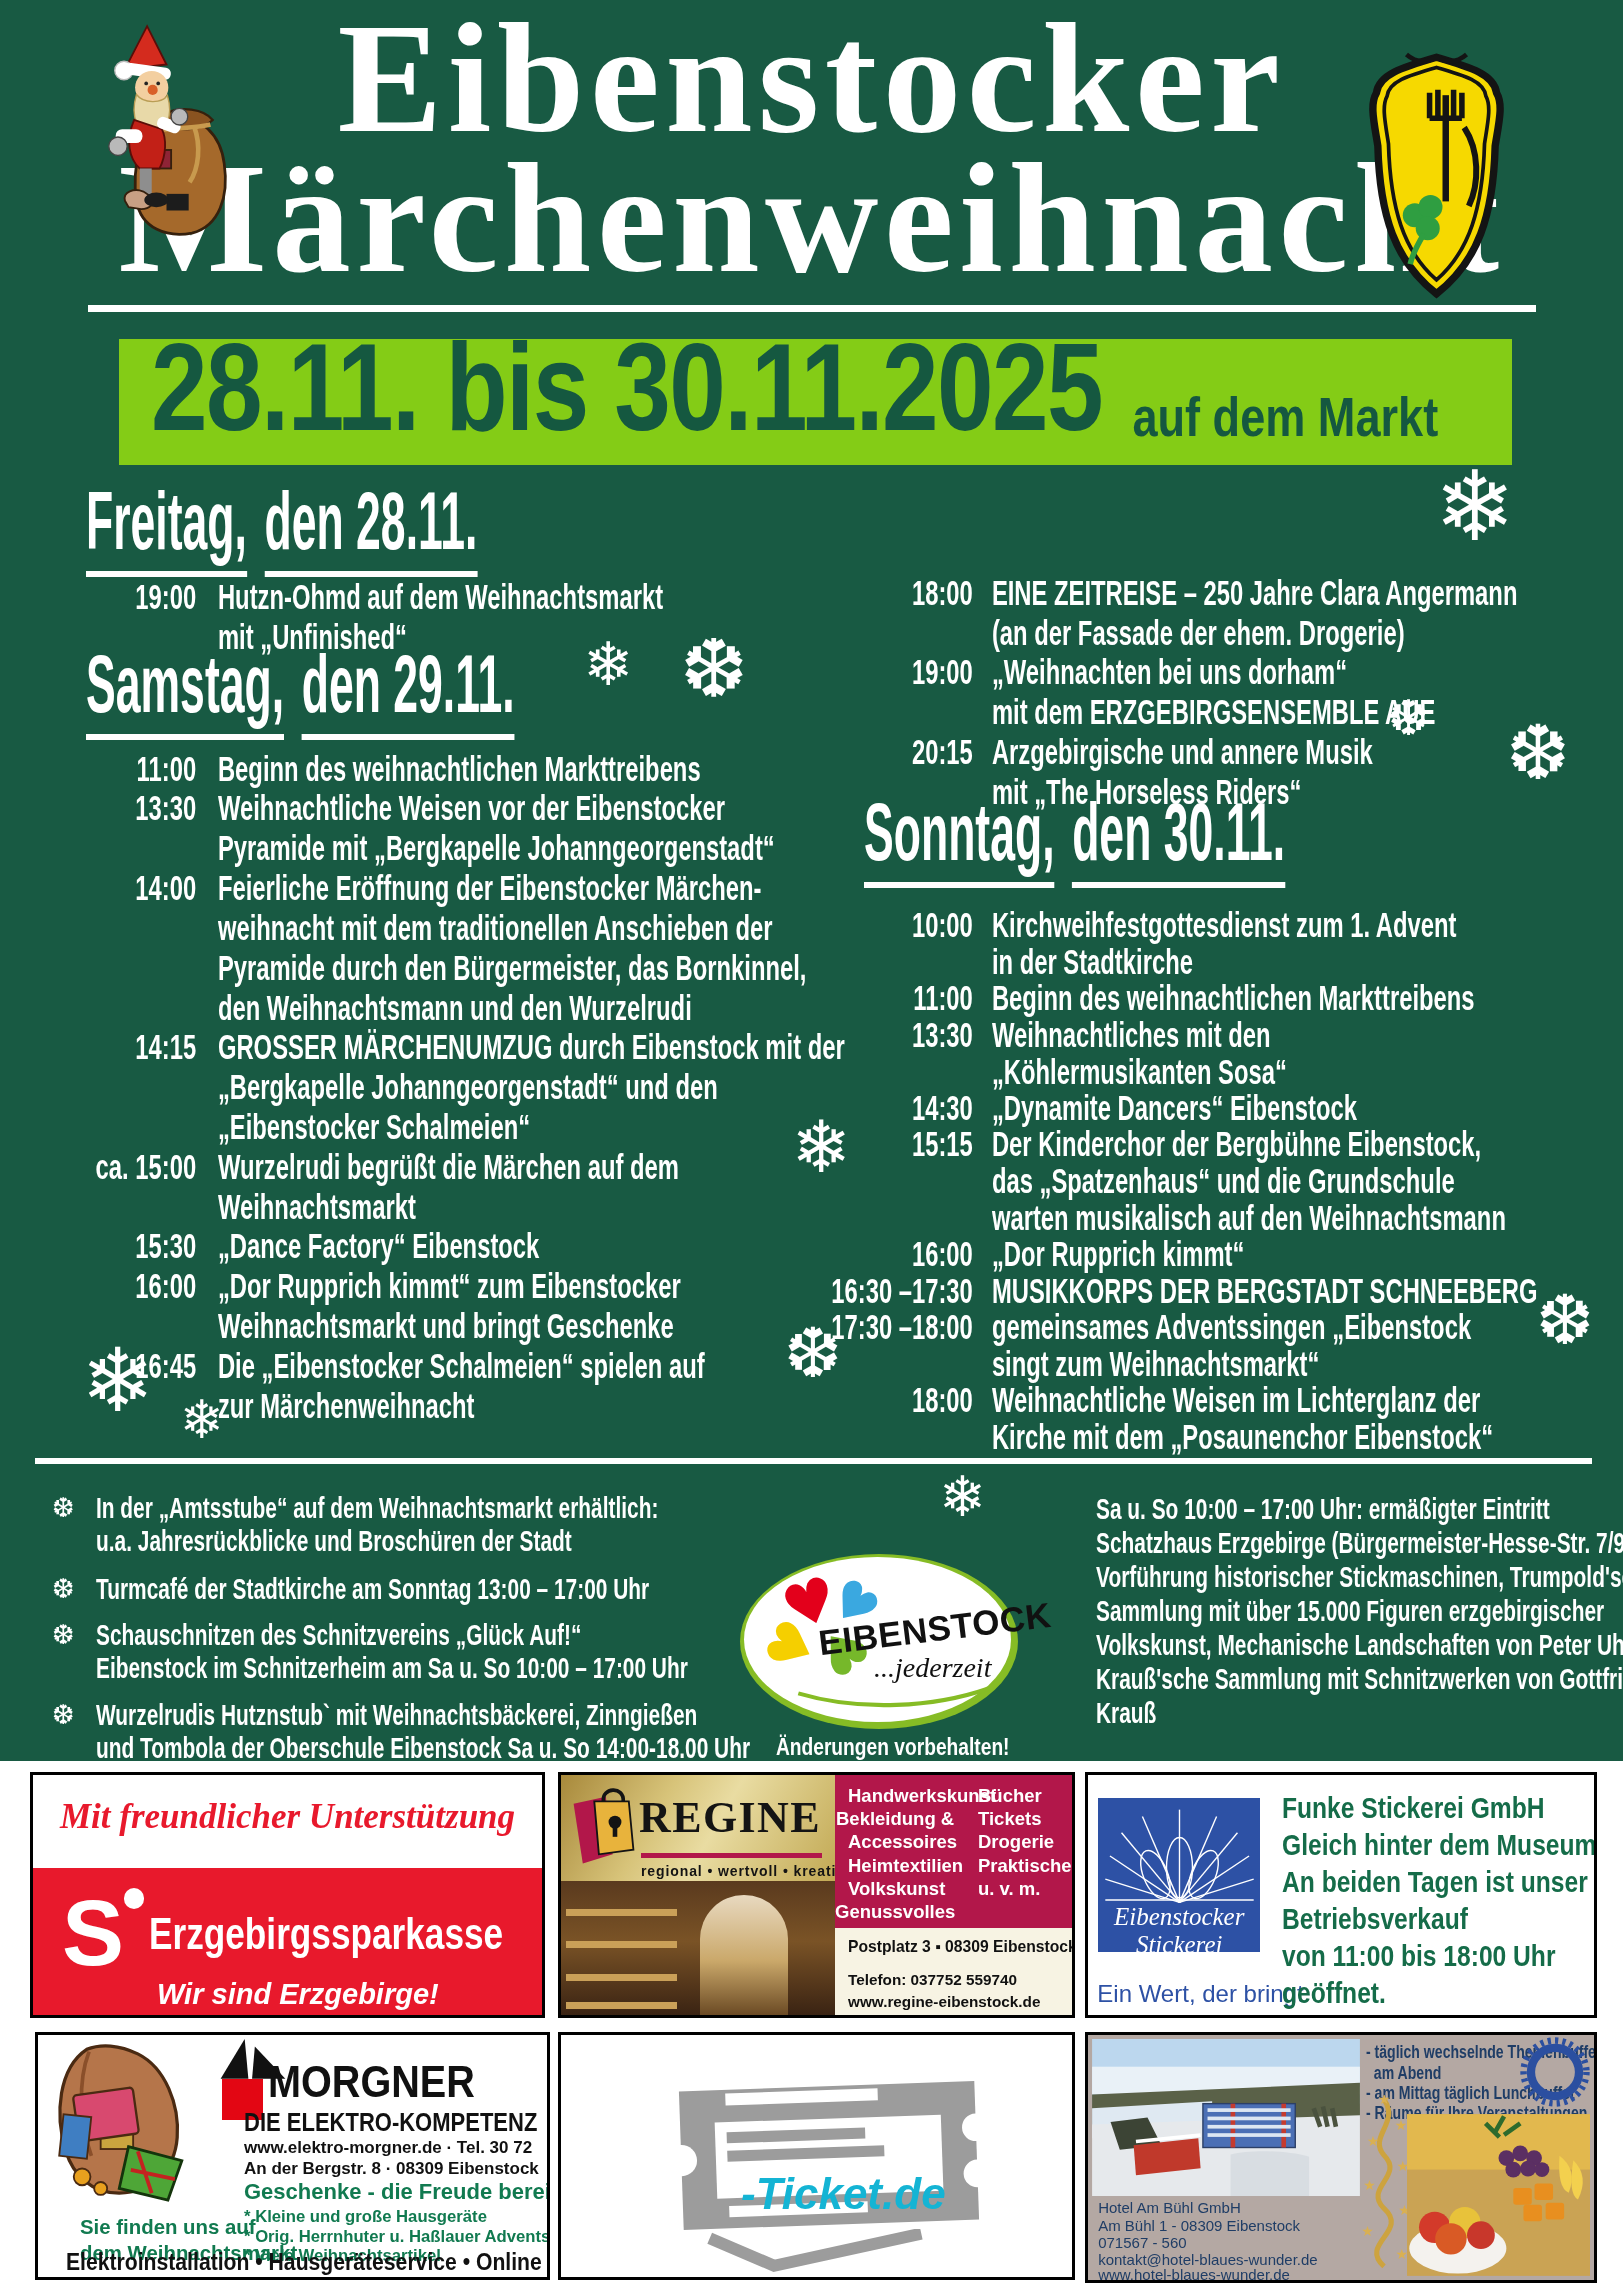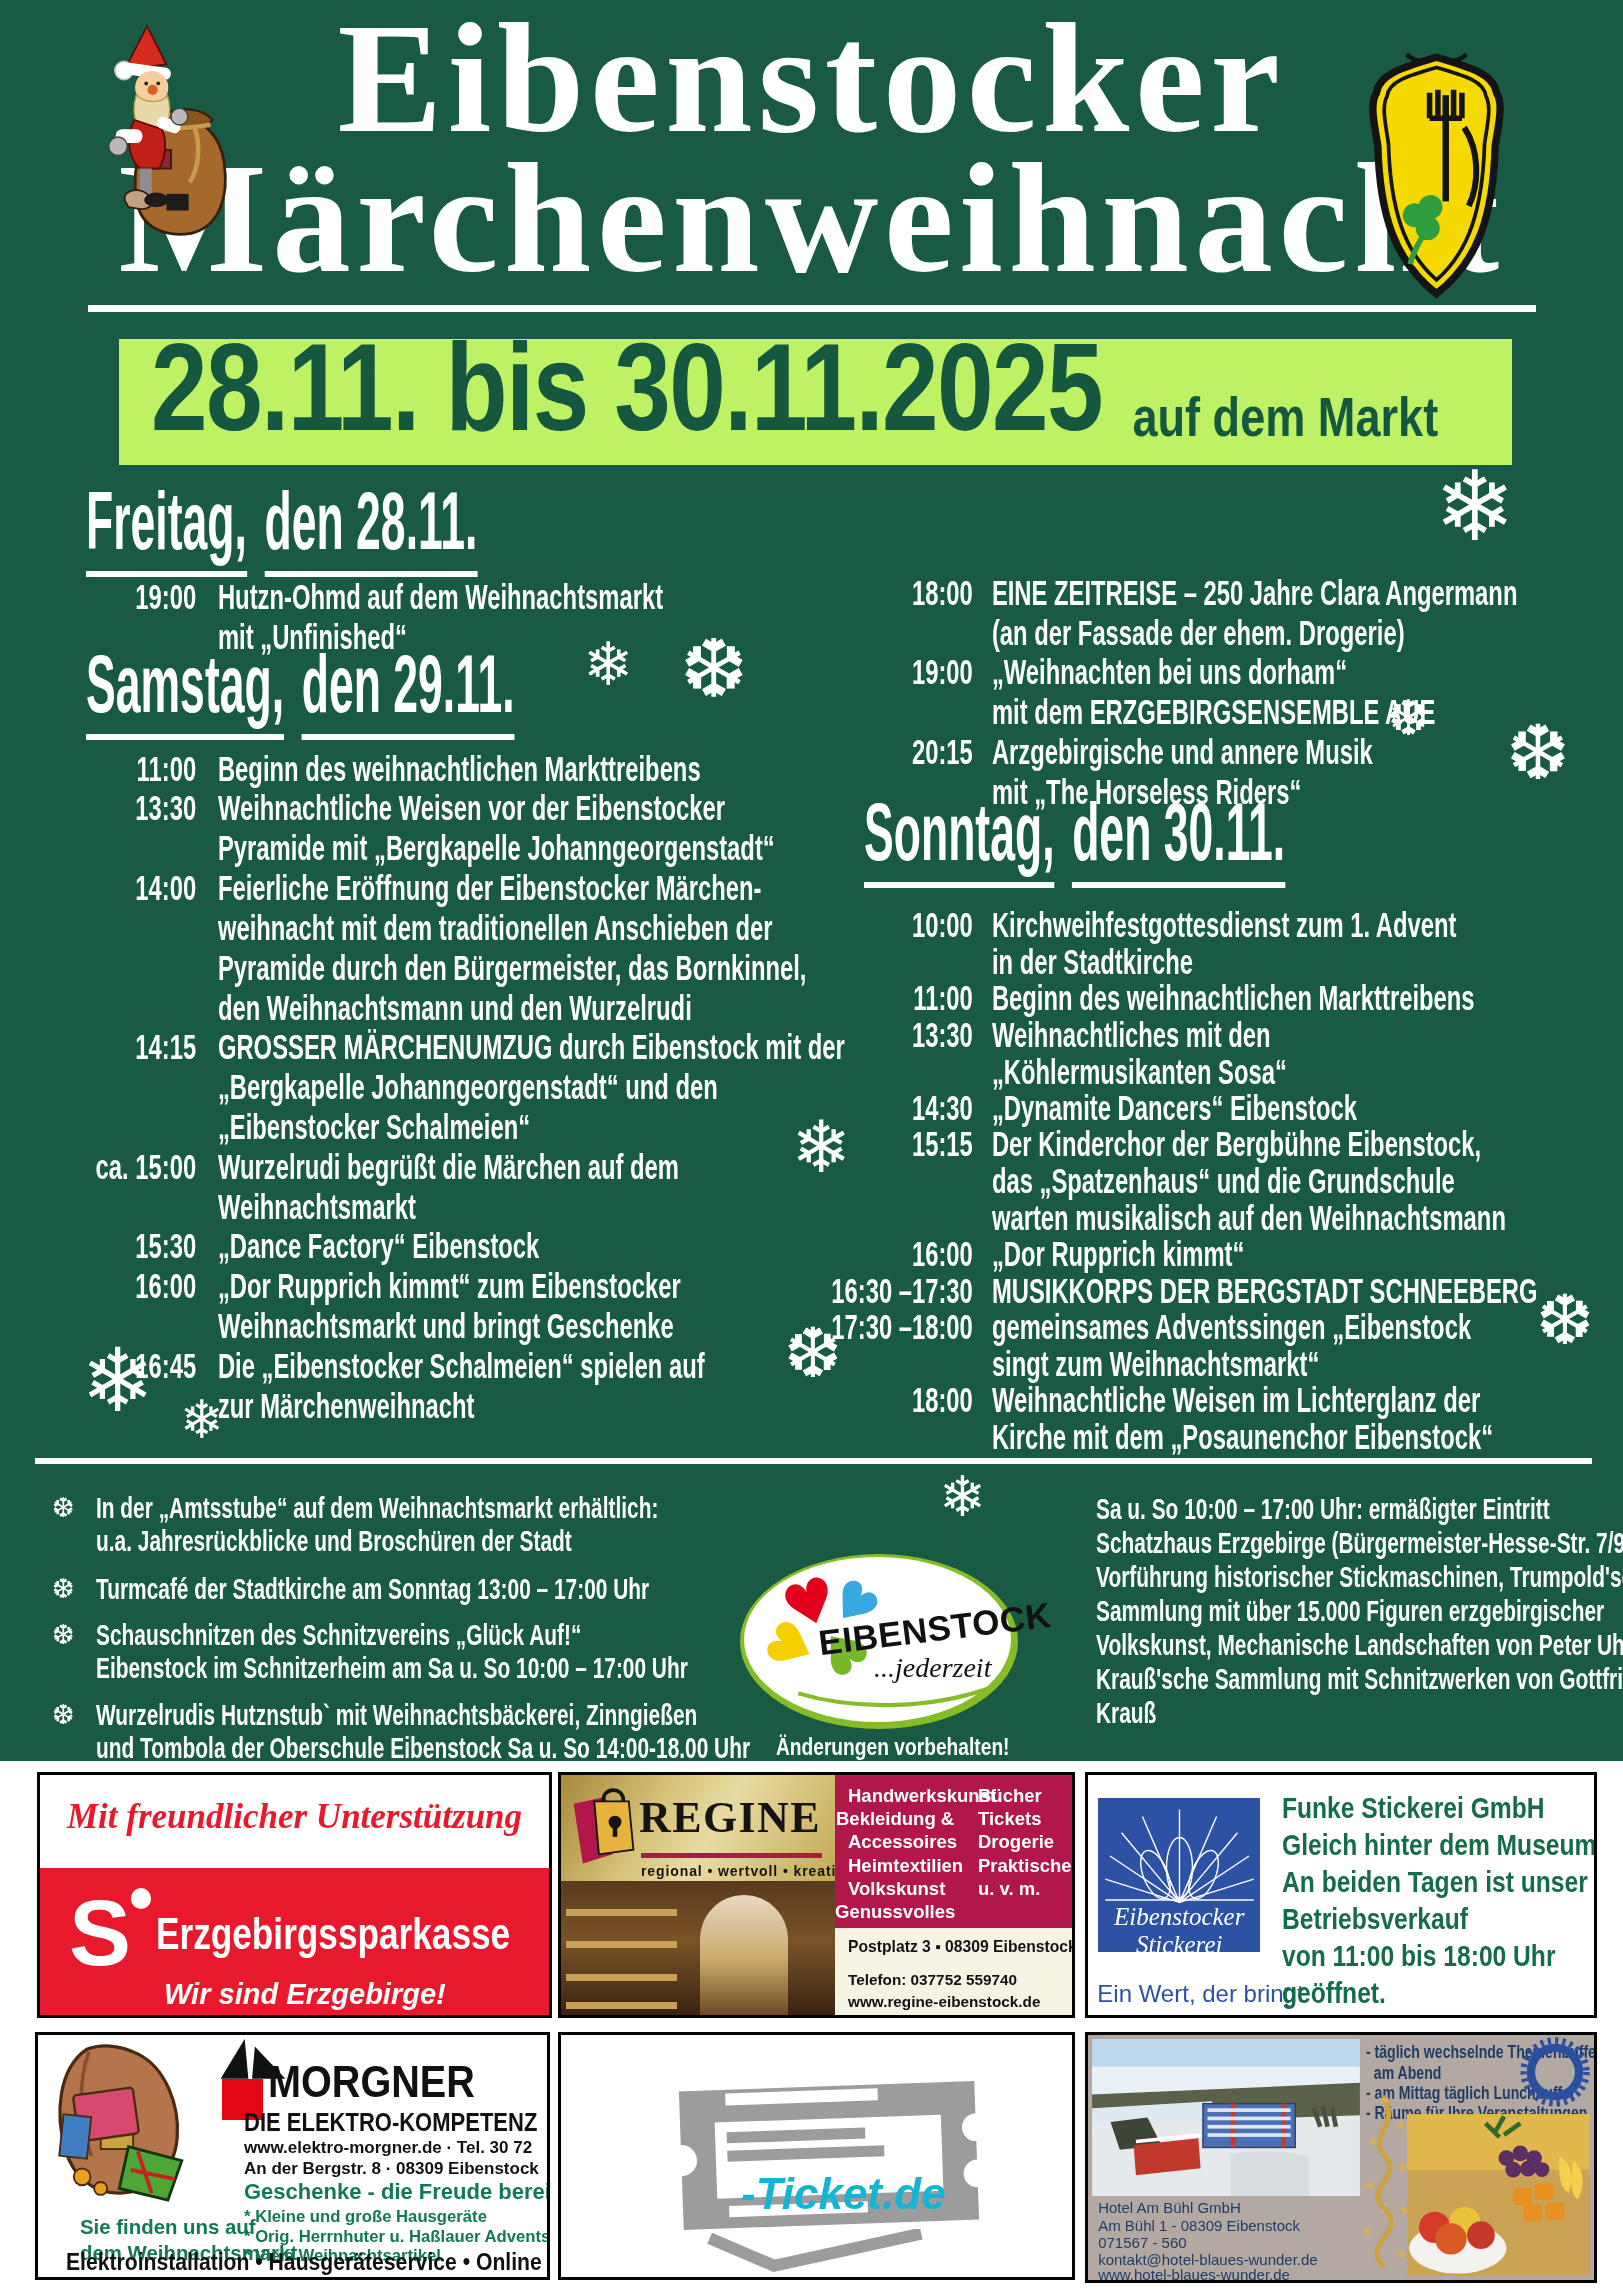--- a/index.html
+++ b/index.html
@@ -5,21 +5,21 @@
   html,body{margin:0;padding:0;background:#444;}
   .page{position:relative;width:1623px;height:2295px;background:#185a43;overflow:hidden;
         font-family:"Liberation Sans",sans-serif;}
   .abs{position:absolute;}
   
   .title{position:absolute;left:0;top:8.3px;width:1623px;text-align:center;color:#fff;
          font-family:"Liberation Serif",serif;font-weight:bold;font-size:157px;line-height:140px;
          letter-spacing:5.6px;white-space:nowrap;}
   .title-rule{position:absolute;left:88px;top:305px;width:1448px;height:7.4px;background:#fff;}
   
-  .banner{position:absolute;left:119px;top:339px;width:1393px;height:126px;background:#bef264;}
+  .banner{position:absolute;left:119px;top:339px;width:1393px;height:126px;background:#84cc16;}
   .banner-in{position:absolute;left:32px;bottom:15.7px;display:flex;align-items:flex-end;
              transform:scaleX(.82);transform-origin:0 100%;color:#155840;font-weight:bold;white-space:nowrap;}
   .banner-big{font-size:124px;line-height:1;letter-spacing:-1.9px;}
   .banner-small{font-size:55px;line-height:1;margin-left:37px;margin-bottom:4.6px;}
   
   .day-h{position:absolute;color:#fff;font-weight:bold;font-size:81px;line-height:1;
          transform:scaleX(.55);transform-origin:0 0;white-space:nowrap;}
   .hw{display:inline-block;padding-bottom:9.3px;border-bottom:6px solid #fff;}
   .hw1{margin-right:32px;}
   
@@ -376,21 +376,21 @@
     <span class="ename">EIBENSTOCK</span>
     <span class="etag">...jederzeit</span>
     <svg class="abs" style="left:56px;top:130px" width="194" height="28" viewBox="0 0 420 60">
       <path d="M5 20 C 140 60 300 50 415 10" stroke="#86bc25" stroke-width="9" fill="none"></path>
     </svg>
   </div>
   <div class="changes">Änderungen vorbehalten!</div>
 
   <div class="adzone">
 
-    <div class="ad" style="left:37px;top:11px;width:509px;height:240px">
+    <div class="ad" style="left:30px;top:11px;width:509px;height:240px">
       <div class="spk-top">
         <div class="spk-claim">Mit freundlicher Unterstützung</div>
       </div>
       <div class="spk-red">
         <div class="spk-s">S</div>
         <div class="spk-dot"></div>
         <div class="spk-name">Erzgebirgssparkasse</div>
         <div class="spk-slogan">Wir sind Erzgebirge!</div>
       </div>
     </div>

